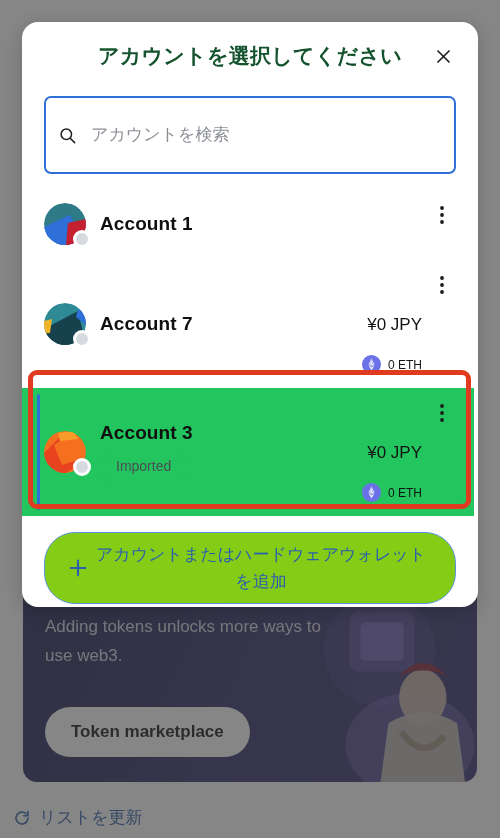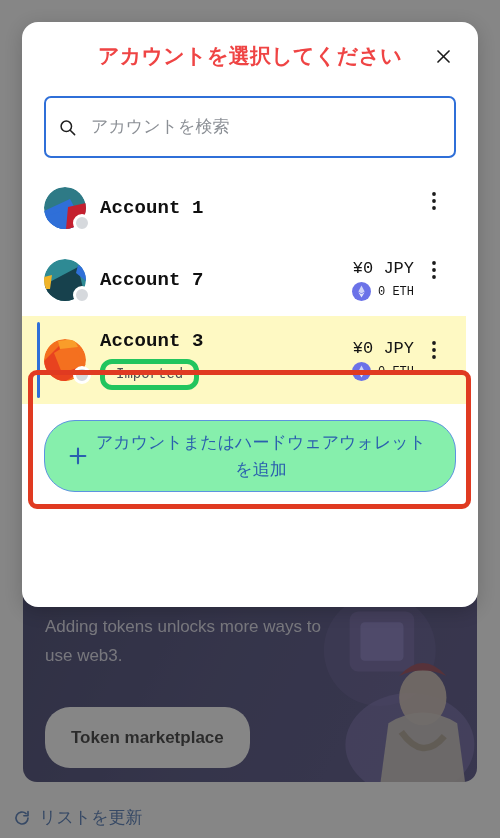--- a/index.html
+++ b/index.html
@@ -54,21 +54,21 @@
     top: 52px;
     width: 300px;
     font-size: 17px;
     line-height: 29px;
     color: #d8d7e6;
   }
   .tips-btn {
     position: absolute;
     left: 22px;
     top: 147px;
-    height: 61px;
+    height: 50px;
     padding: 0 26px;
     border-radius: 25px;
     background: #ffffff;
     color: #121212;
     font-size: 17px;
     font-weight: bold;
     display: flex;
     align-items: center;
     border: none;
     font-family: "Liberation Sans", sans-serif;
@@ -108,21 +108,21 @@
   .modal-header {
     position: relative;
     height: 68px;
     display: flex;
     align-items: center;
     justify-content: center;
   }
   .modal-title {
     font-size: 21px;
     font-weight: bold;
-    color: #ef4444;
+    color: #14532d;
     letter-spacing: .3px;
   }
   .close-btn {
     position: absolute;
     right: 18px;
     top: 50%;
     transform: translateY(-50%);
     width: 34px;
     height: 34px;
     display: flex;
@@ -135,53 +135,52 @@
   }
   .close-icon { width: 19px; height: 19px; display: block; }
 
   .search-wrap {
     margin: 6px 22px 0 22px;
     height: 42px;
     border: 2px solid #2f6fd8;
     border-radius: 7px;
     display: flex;
     align-items: center;
-    padding: 8px 12px;
+    padding: 16px 12px;
     gap: 12px;
     background: #fff;
   }
   .search-icon { width: 19px; height: 19px; display: block; flex: none; }
   .search-input {
     flex: 1;
     border: none;
     outline: none;
     font-size: 17px;
     color: #222;
     font-family: "Liberation Sans", sans-serif;
     background: transparent;
   }
   .search-input::placeholder { color: #8b8f95; }
 
   
   .account-list {
     margin-top: 14px;
-    padding: 0 12px 4px 0;
-    font-family: Liberation Mono, monospace;
+    padding: 0 4px 4px 0;
   }
   .account-row {
     position: relative;
     display: flex;
     align-items: center;
     padding: 14px 20px 14px 22px;
     min-height: 72px;
     box-sizing: border-box;
     cursor: pointer;
   }
   .account-row.selected {
-    background: #fef9c3;
+    background: #22c55e;
   }
   .account-row.selected::before {
     content: "";
     position: absolute;
     left: 15px;
     top: 6px;
     bottom: 6px;
     width: 3px;
     border-radius: 2px;
     background: #2f6fd8;
@@ -230,22 +229,23 @@
     border-radius: 12px;
     padding: 2px 11px 3px 11px;
     font-size: 14px;
     color: #4a4f55;
     background: transparent;
   }
   .acct-right {
     display: flex;
     flex-direction: column;
     align-items: flex-end;
-    gap: 4px;
+    gap: 20px;
     margin-right: 4px;
+    margin-top: 41px;
   }
   .fiat {
     font-size: 17px;
     color: #141414;
     white-space: nowrap;
   }
   .token-row {
     display: flex;
     align-items: center;
     gap: 7px;
@@ -278,21 +278,21 @@
     border: 1px solid #5c93e0;
     border-radius: 31px;
     display: flex;
     align-items: center;
     justify-content: center;
     padding: 8px 22px;
     color: #2a5fae;
     font-size: 17px;
     line-height: 27px;
     text-align: center;
-    background: #86efac;
+    background: #84cc16;
     cursor: pointer;
     font-family: "Liberation Sans", sans-serif;
     box-sizing: border-box;
   }
   .plus-icon { width: 22px; height: 22px; display: block; flex: none; }
 
   
   .annot-box {
     position: absolute;
     left: 28px;

